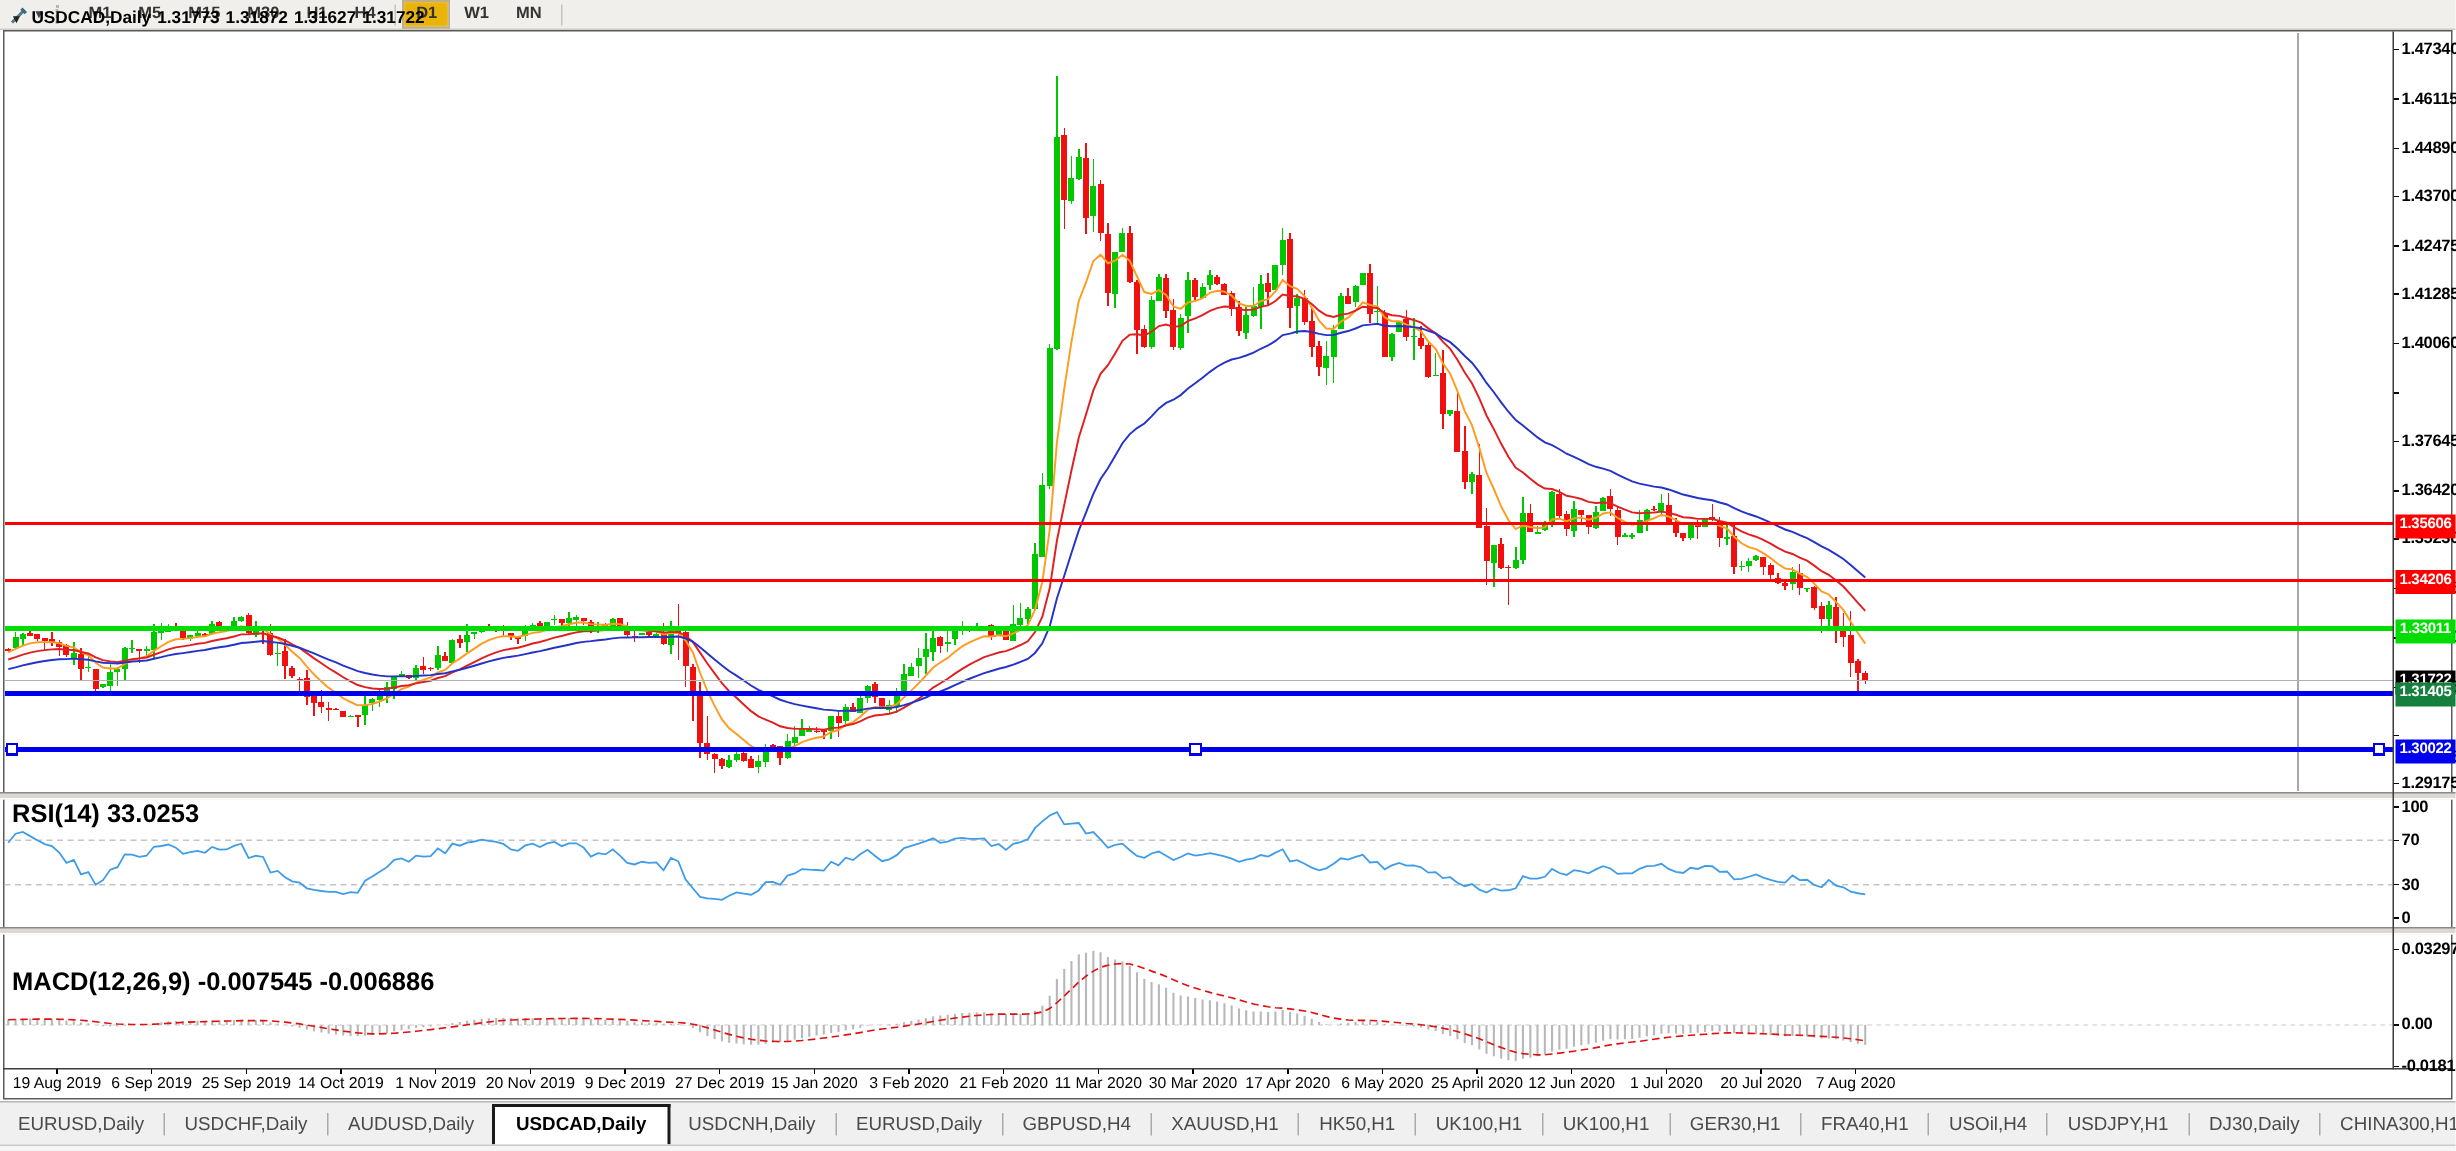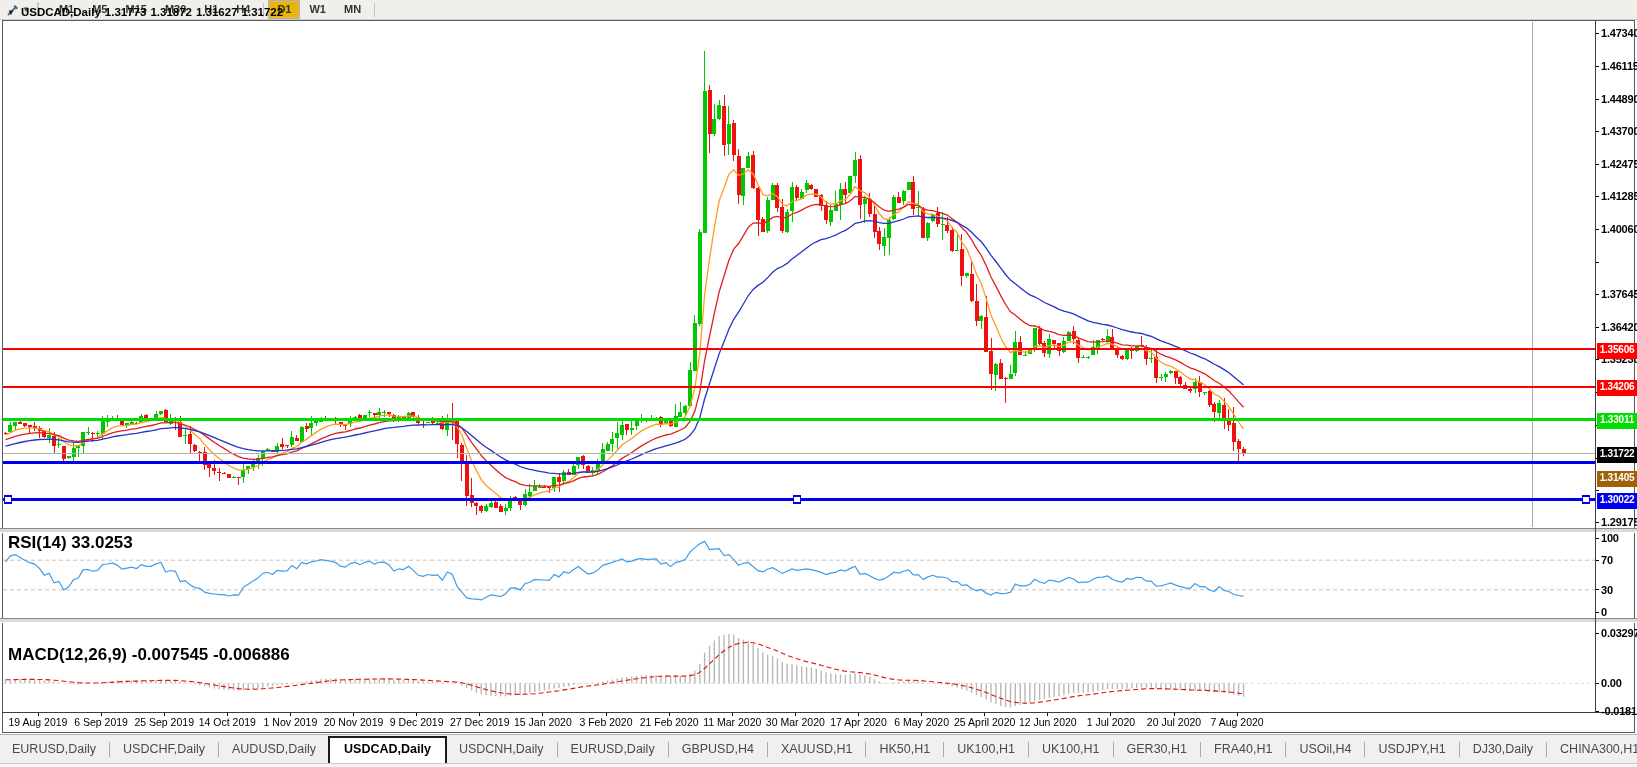--- a/index.html
+++ b/index.html
@@ -961,21 +961,21 @@
     <div class="axis-label" style="top: 554.2px;">70</div>
     <div class="axis-label" style="top: 583.8px;">30</div>
     <div class="axis-label" style="top: 606px;">0</div>
     <div class="axis-label" style="top: 627px;">0.032972</div>
     <div class="axis-label" style="top: 677.305px;">0.00</div>
     <div class="axis-label" style="top: 705.003px;">-0.018154</div>
     <div class="badge" style="top: 342.614px; background: rgb(255, 0, 0); color: rgb(255, 255, 255);">1.35606</div>
     <div class="badge" style="top: 380.33px; background: rgb(255, 0, 0); color: rgb(255, 255, 255);">1.34206</div>
     <div class="badge" style="top: 412.523px; background: rgb(0, 221, 0); color: rgb(255, 255, 255);">1.33011</div>
     <div class="badge" style="top: 447.249px; background: rgb(0, 0, 0); color: rgb(255, 255, 255);">1.31722</div>
-    <div class="badge" style="top: 471px; background: #a16207; color: rgb(255, 255, 255);">1.31405</div>
+    <div class="badge" style="top: 455px; background: #15803d; color: rgb(255, 255, 255);">1.31405</div>
     <div class="badge" style="top: 493.047px; background: rgb(0, 0, 238); color: rgb(255, 255, 255);">1.30022</div>
   </div>
 <div id="date-axis">
     <div class="date-label" style="left: 37.9843px;">19 Aug 2019</div>
     <div class="date-label" style="left: 101.098px;">6 Sep 2019</div>
     <div class="date-label" style="left: 164.212px;">25 Sep 2019</div>
     <div class="date-label" style="left: 227.325px;">14 Oct 2019</div>
     <div class="date-label" style="left: 290.439px;">1 Nov 2019</div>
     <div class="date-label" style="left: 353.553px;">20 Nov 2019</div>
     <div class="date-label" style="left: 416.666px;">9 Dec 2019</div>

